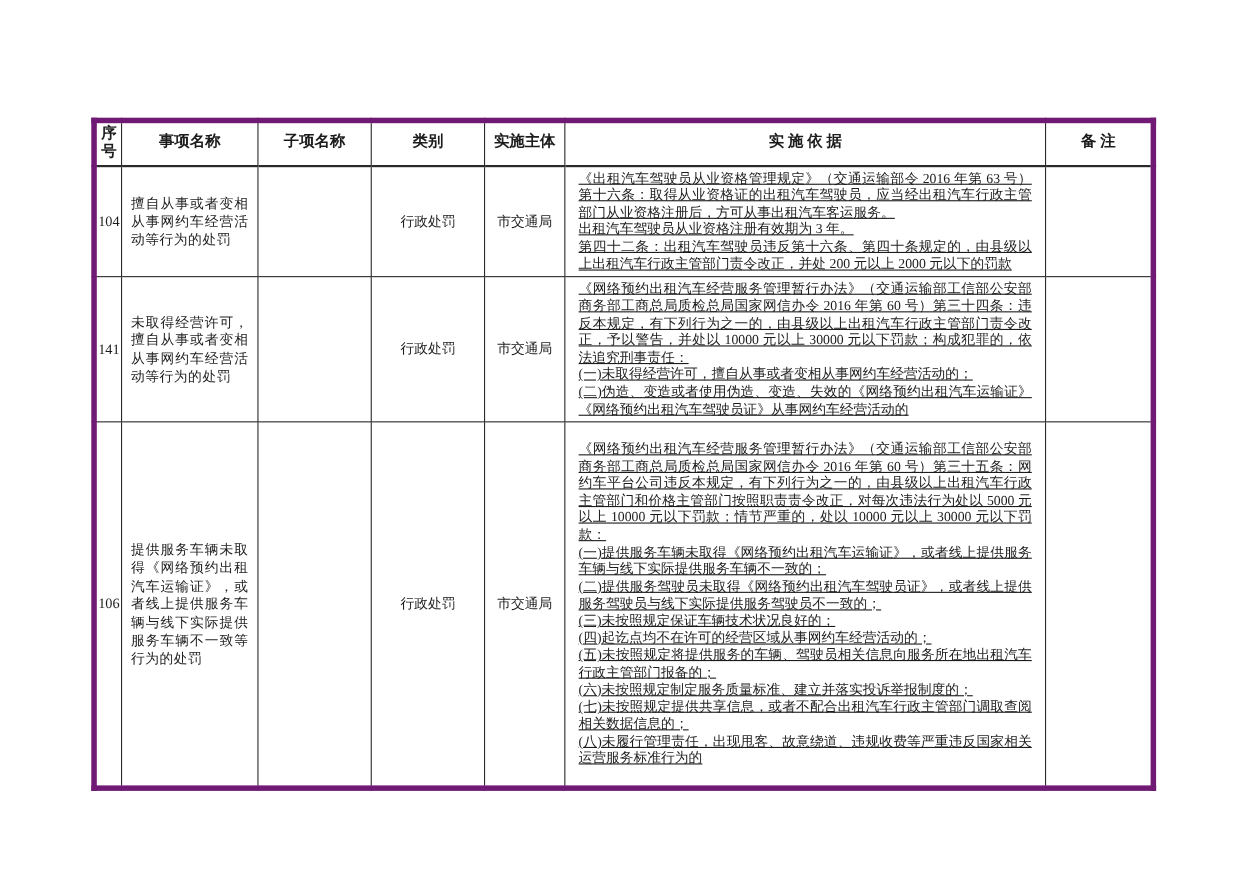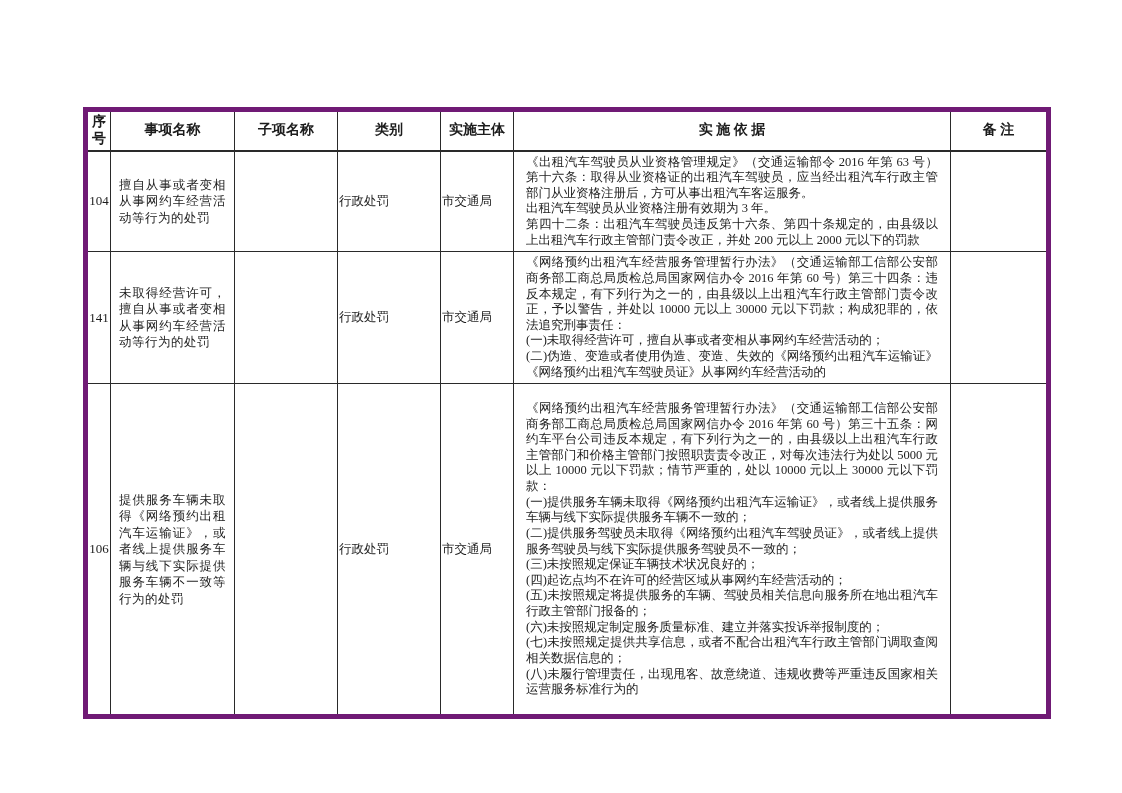--- a/index.html
+++ b/index.html
@@ -39,27 +39,28 @@
   tr.r-a { height: 96px; }
   tr.r-b { height: 114px; }
   tr.r-c { height: 333px; }
   td.c-serial { text-align: center; padding: 0 1px; font-size: 13px; }
   td.c-name {
     text-align: justify;
     padding: 4px 8px;
     line-height: 1.32;
     letter-spacing: 0.5px;
   }
-  td.c-center { text-align: left; margin-left: 32px; }
+  td.c-center { text-align: center; margin-left: 32px; }
   td.c-basis {
     padding: 3px 12px;
     line-height: 1.25;
     text-align: left;
     white-space: pre-wrap;
     text-align: justify;
+    text-decoration: underline;
   }
   .page-number {
     position: absolute;
     left: 0;
     top: 712px;
     width: 1122px;
     text-align: center;
     font-size: 15px;
     color: #2a2a2a;
     word-spacing: 7px;

